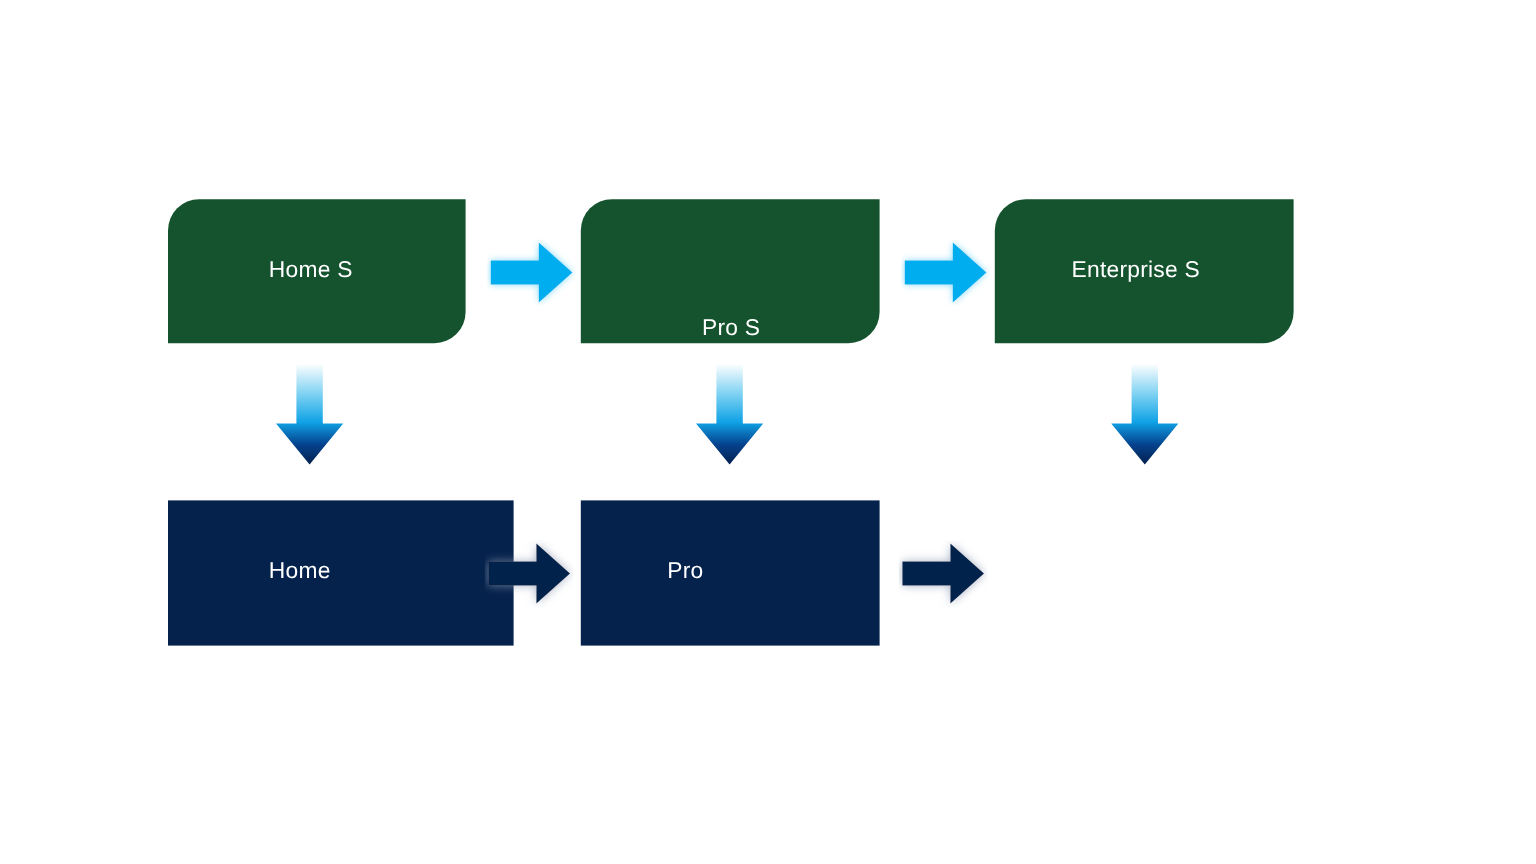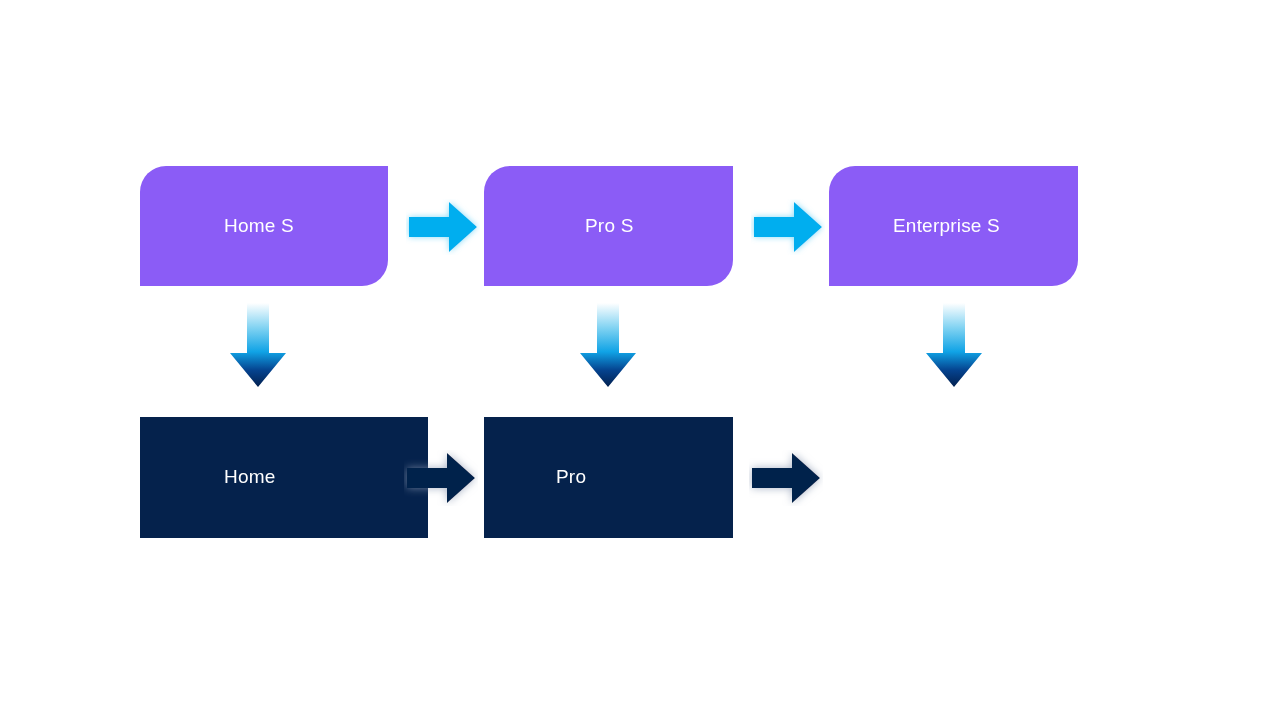--- a/index.html
+++ b/index.html
@@ -30,21 +30,21 @@
     color: #ffffff;
     font-size: 19px;
     font-weight: 400;
     letter-spacing: 0.2px;
     line-height: 1.2;
     white-space: nowrap;
   }
 
   
   .node.service {
-    background: #8b5cf6;
+    background: #14532d;
     border-radius: 26px 0 26px 0;
   }
   
   .node.product {
     background: #05224C;
     border-radius: 0;
   }
 
   
   .h-arrow {
@@ -64,21 +64,21 @@
 </style>
 </head>
 <body>
 
 <div id="canvas">
 
   <div class="node service" style="left:140px; top:166px; width:248px; height:120px; padding-left:84px;">
     <span class="node-label">Home S</span>
   </div>
 
-  <div class="node service" style="left:484px; top:166px; width:249px; height:120px; padding-left:101px;">
+  <div class="node service" style="left:484px; top:166px; width:249px; height:120px; padding-left:101px;align-items:flex-end;">
     <span class="node-label">Pro S</span>
   </div>
 
   <div class="node service" style="left:829px; top:166px; width:249px; height:120px; padding-left:64px;">
     <span class="node-label">Enterprise S</span>
   </div>
 
   <div class="h-arrow" style="left:406px; top:199px;">
     <svg viewBox="0 0 74 56" xmlns="http://www.w3.org/2000/svg">
       <defs>

